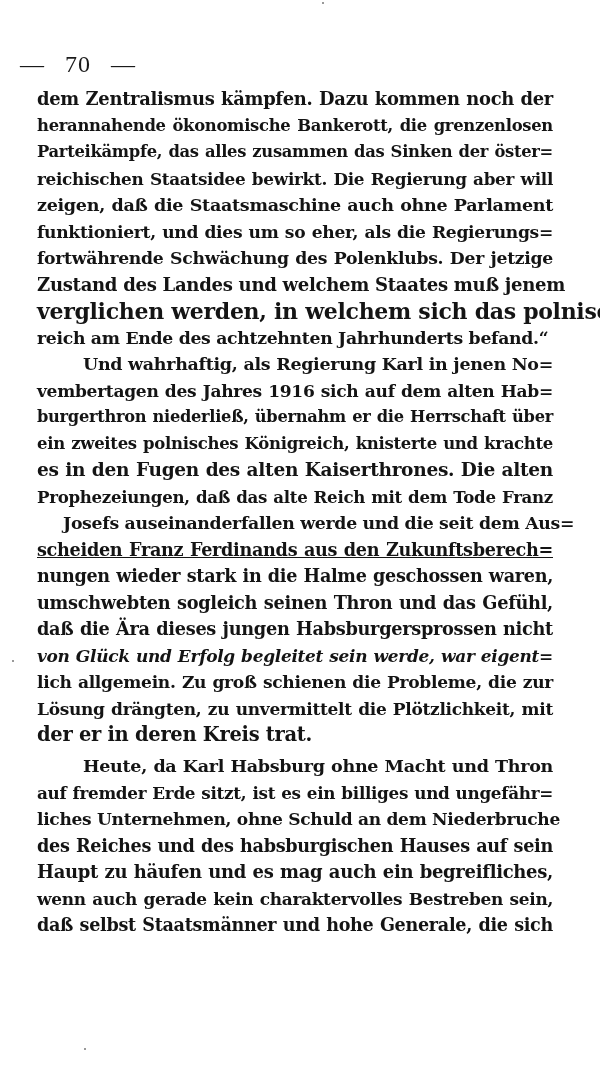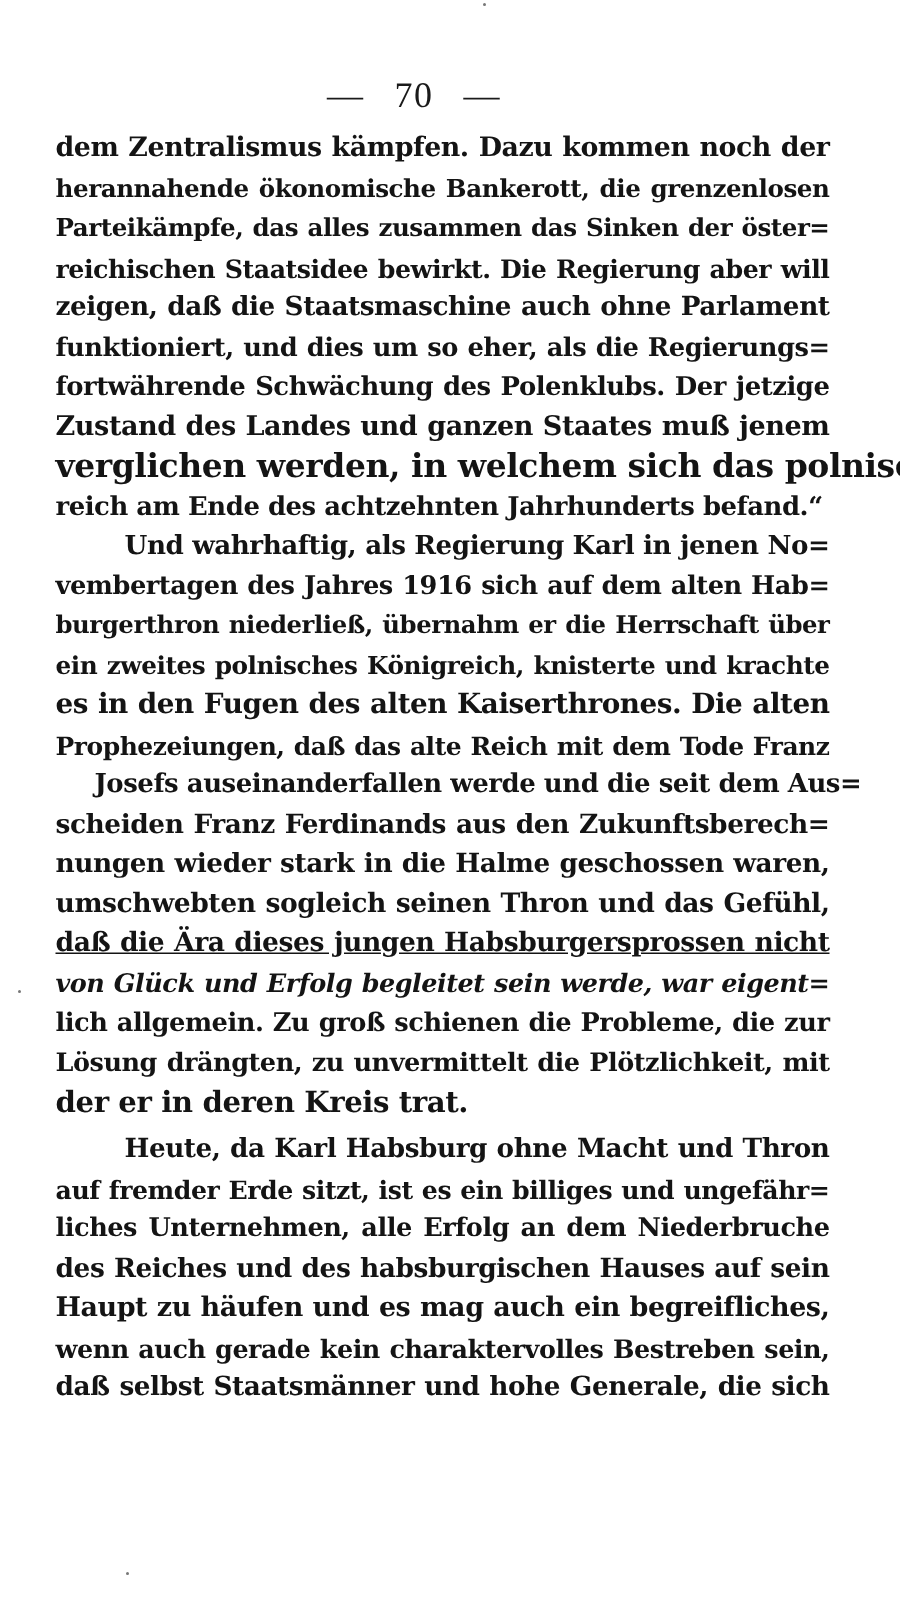--- a/index.html
+++ b/index.html
@@ -5,21 +5,21 @@
   html, body { margin: 0; padding: 0; }
   body {
     width: 600px; height: 1072px; background: #ffffff;
     position: relative; overflow: hidden;
     font-family: "DejaVu Serif", serif;
     color: #141414;
   }
   .page { position: absolute; left: 0; top: 0; width: 600px; height: 1072px; }
   .page-number {
     position: absolute; top: 50px; left: 0; width: 552px;
-    text-align: center; font-family: "Liberation Serif", serif;
+    text-align: left; font-family: "Liberation Serif", serif;
     font-size: 24px; line-height: 28px; color: #1a1a1a; letter-spacing: 1px;
   }
   .page-number .dash { display: inline-block; margin: 0 20px; }
   .text-block {
     position: absolute; left: 37px; width: 516px; top: 86px;
   }
   .line {
     display: block; height: 26.5px; line-height: 26.5px;
     font-family: "DejaVu Serif", serif; font-weight: bold;
     font-size: 19.5px; white-space: nowrap;
@@ -41,46 +41,46 @@
 
   <div class="text-block">
     <div>
       <span class="line" style="font-size: 17.9155px;">dem Zentralismus kämpfen. Dazu kommen noch der</span>
       <span class="line" style="font-size: 16.4151px;">herannahende ökonomische Bankerott, die grenzenlosen</span>
       <span class="line" style="font-size: 16.3769px;">Parteikämpfe, das alles zusammen das Sinken der öster=</span>
       <span class="line" style="font-size: 16.8427px;">reichischen Staatsidee bewirkt. Die Regierung aber will</span>
       <span class="line" style="font-size: 17.5413px;">zeigen, daß die Staatsmaschine auch ohne Parlament</span>
       <span class="line" style="font-size: 17.1488px;">funktioniert, und dies um so eher, als die Regierungs=</span>
       <span class="line" style="font-size: 17.242px;">fortwährende Schwächung des Polenklubs. Der jetzige</span>
-      <span class="line" style="font-size: 18.0722px;">Zustand des Landes und ganzen Staates muß jenem</span>
+      <span class="line" style="font-size: 18.0722px;">Zustand des Landes und welchem Staates muß jenem</span>
       <span class="line" style="font-size: 22px;">verglichen werden, in welchem sich das polnische König=</span>
       <span class="line last" style="font-size: 17.2587px;">reich am Ende des achtzehnten Jahrhunderts befand.“</span>
     </div>
     <div>
       <span class="line indent" style="font-size: 17.4629px;">Und wahrhaftig, als Regierung Karl in jenen No=</span>
       <span class="line" style="font-size: 17.0985px;">vembertagen des Jahres 1916 sich auf dem alten Hab=</span>
       <span class="line" style="font-size: 16.2635px;">burgerthron niederließ, übernahm er die Herrschaft über</span>
       <span class="line" style="font-size: 16.5001px;">ein zweites polnisches Königreich, knisterte und krachte</span>
       <span class="line" style="font-size: 18.5789px;">es in den Fugen des alten Kaiserthrones. Die alten</span>
       <span class="line" style="font-size: 16.6476px;">Prophezeiungen, daß das alte Reich mit dem Tode Franz</span>
       <span class="line" style="font-size: 17.3124px; margin-left: 26px;">Josefs auseinanderfallen werde und die seit dem Aus=</span>
-      <span class="line" style="font-size: 17.6306px;">scheiden Franz Ferdinands aus den Zukunftsberech=</span>
+      <span class="line" style="font-size: 17.6306px; text-decoration: underline;">scheiden Franz Ferdinands aus den Zukunftsberech=</span>
       <span class="line" style="font-size: 17.6006px;">nungen wieder stark in die Halme geschossen waren,</span>
       <span class="line" style="font-size: 17.7473px;">umschwebten sogleich seinen Thron und das Gefühl,</span>
-      <span class="line" style="font-size: 17.7227px; text-decoration: underline;">daß die Ära dieses jungen Habsburgersprossen nicht</span>
+      <span class="line" style="font-size: 17.7227px;">daß die Ära dieses jungen Habsburgersprossen nicht</span>
       <span class="line" style="font-size: 16.9838px; font-style: italic;">von Glück und Erfolg begleitet sein werde, war eigent=</span>
       <span class="line" style="font-size: 17.1058px;">lich allgemein. Zu groß schienen die Probleme, die zur</span>
       <span class="line" style="font-size: 17.0036px;">Lösung drängten, zu unvermittelt die Plötzlichkeit, mit</span>
       <span class="line last">der er in deren Kreis trat.</span>
     </div>
     <div class="para-gap"></div>
     <div>
       <span class="line indent" style="font-size: 17.5485px;">Heute, da Karl Habsburg ohne Macht und Thron</span>
       <span class="line" style="font-size: 16.8003px;">auf fremder Erde sitzt, ist es ein billiges und ungefähr=</span>
-      <span class="line" style="font-size: 17.0698px;">liches Unternehmen, alle Erfolg an dem Niederbruche</span>
+      <span class="line" style="font-size: 17.0698px;">liches Unternehmen, ohne Schuld an dem Niederbruche</span>
       <span class="line" style="font-size: 17.6277px;">des Reiches und des habsburgischen Hauses auf sein</span>
       <span class="line" style="font-size: 17.9829px;">Haupt zu häufen und es mag auch ein begreifliches,</span>
       <span class="line" style="font-size: 16.9515px;">wenn auch gerade kein charaktervolles Bestreben sein,</span>
       <span class="line" style="font-size: 17.5899px;">daß selbst Staatsmänner und hohe Generale, die sich</span>
     </div>
   </div>
 
   <span class="speck" style="left:12px;top:660px;"></span>
   <span class="speck" style="left:322px;top:2px;"></span>
   <span class="speck" style="left:84px;top:1048px;"></span>

